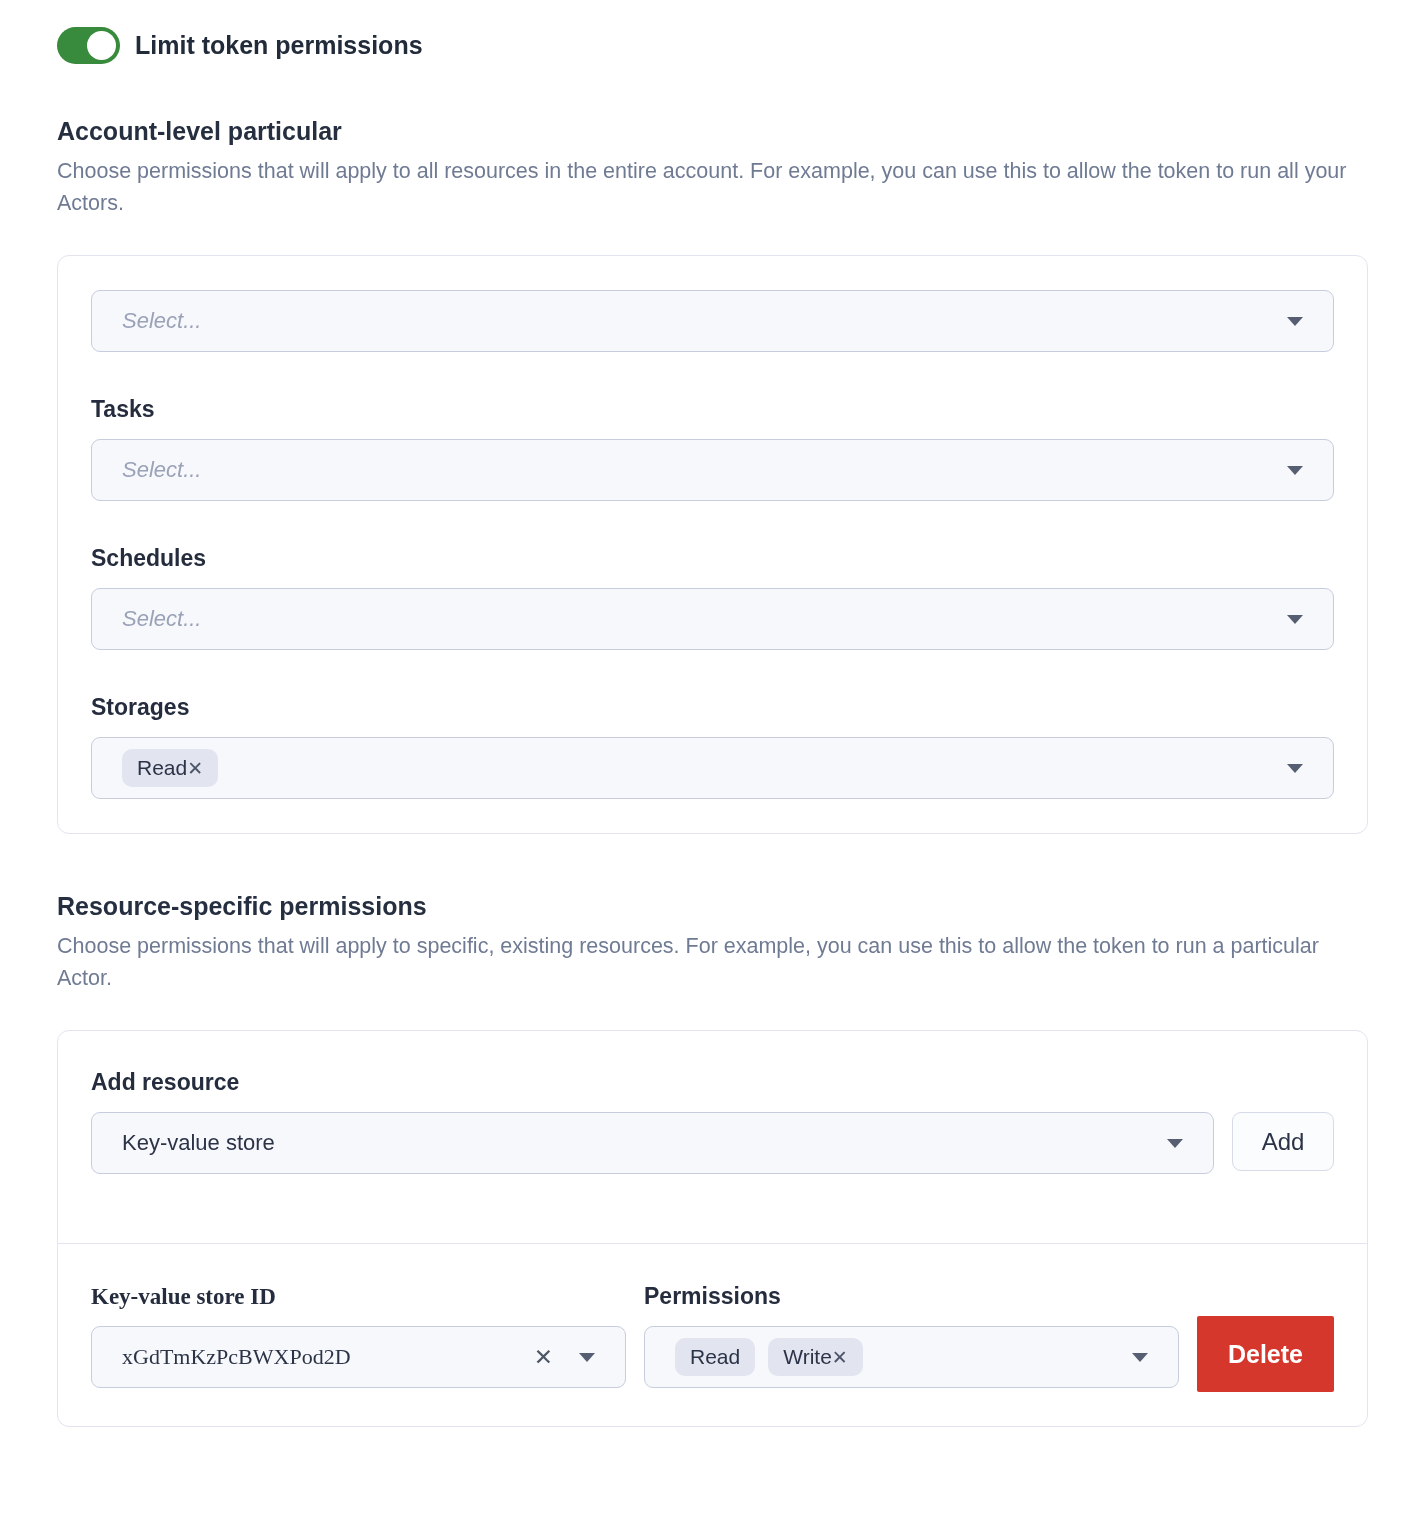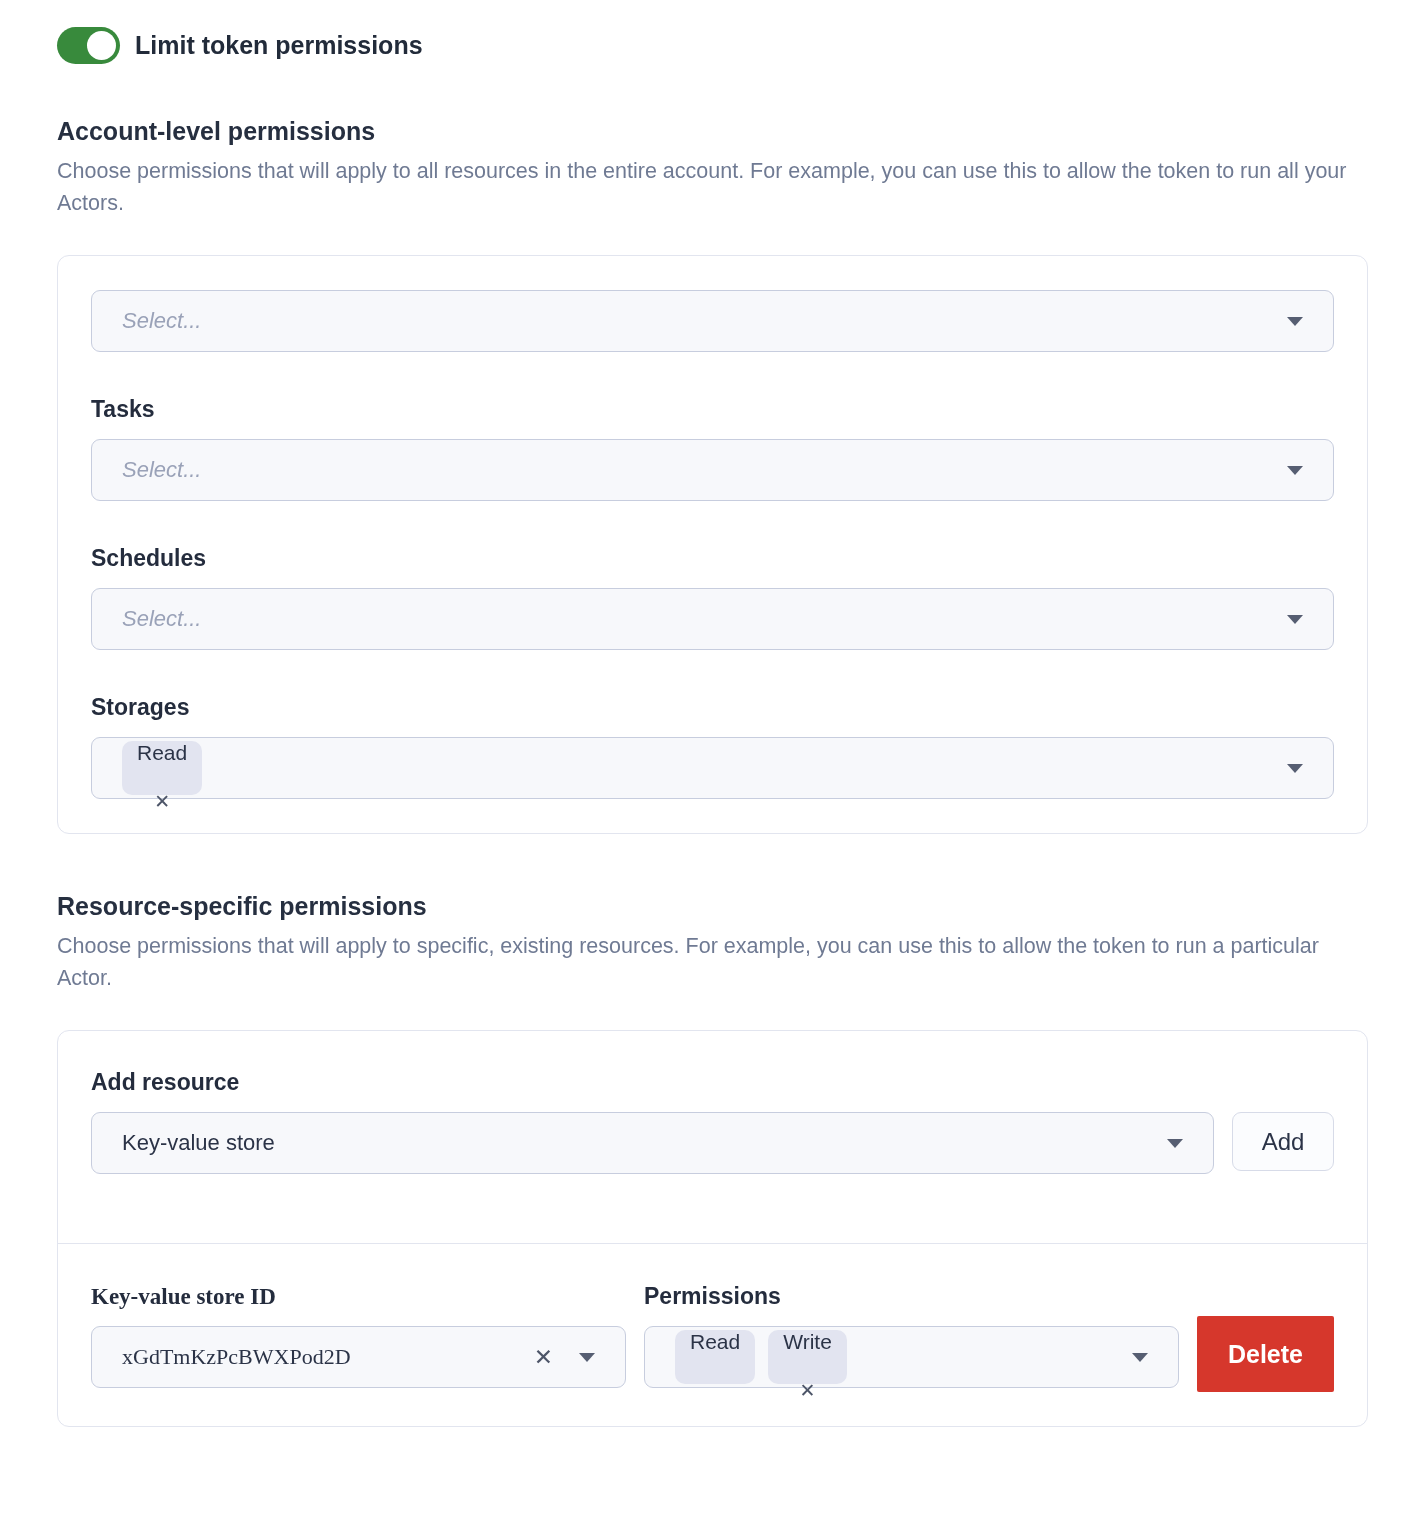--- a/index.html
+++ b/index.html
@@ -49,23 +49,23 @@
     width: 0; height: 0; margin-left: auto;
     border-left: 8px solid transparent; border-right: 8px solid transparent;
     border-top: 9px solid #565e72; flex: 0 0 auto;
   }
   .icon-group { margin-left: auto; display: flex; align-items: center; gap: 26px; }
   .icon-group .caret { margin-left: 0; }
   .clear-x { font-size: 23px; color: #4d5568; line-height: 1; cursor: pointer; }
 
   
   .chip {
-    display: inline-flex; align-items: center; gap: 27px;
-    background: #e2e4f0; border-radius: 10px; height: 54px; padding: 0 15px;
-    font-size: 21px; color: #2b3347; margin-right: 13px; flex-direction: column;
+    display: inline-flex; align-items: center; gap: 0;
+    background: #e2e4f0; border-radius: 10px; height: 38px; padding: 0 15px;
+    font-size: 21px; color: #2b3347; margin-right: 13px;
   }
   .chip .chip-x { font-size: 19px; color: #4d5568; line-height: 1; cursor: pointer; }
 
   
   .card.resource { padding: 0; }
   .card2-top { padding: 38px 33px 0 33px; }
   .resource-row { display: flex; gap: 18px; margin-top: 0; padding-bottom: 69px; }
   .resource-row .select.grow { flex: 1 1 auto; text-align: center; }
   .btn-add {
     width: 102px; height: 59px; flex: 0 0 auto;
@@ -91,21 +91,21 @@
 
 <div class="page">
 
   <div class="toggle-row">
     <div class="toggle">
       <div class="knob"></div>
     </div>
     <span class="toggle-label">Limit token permissions</span>
   </div>
 
-  <h2 class="section-title">Account-level permissions</h2>
+  <h2 class="section-title">Account-level particular</h2>
   <p class="desc">Choose permissions that will apply to all resources in the entire account. For example, you can use this to allow the token to run all your Actors.</p>
 
   <div class="card account">
 
     <div class="field-group">
       <div class="select">
         <span class="placeholder">Select...</span>
         <span class="caret"></span>
       </div>
     </div>

